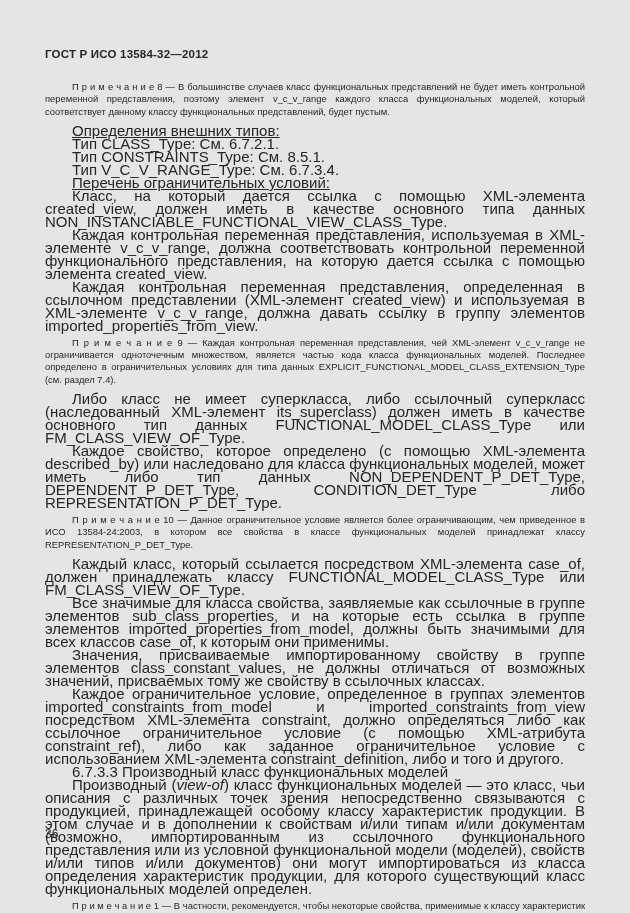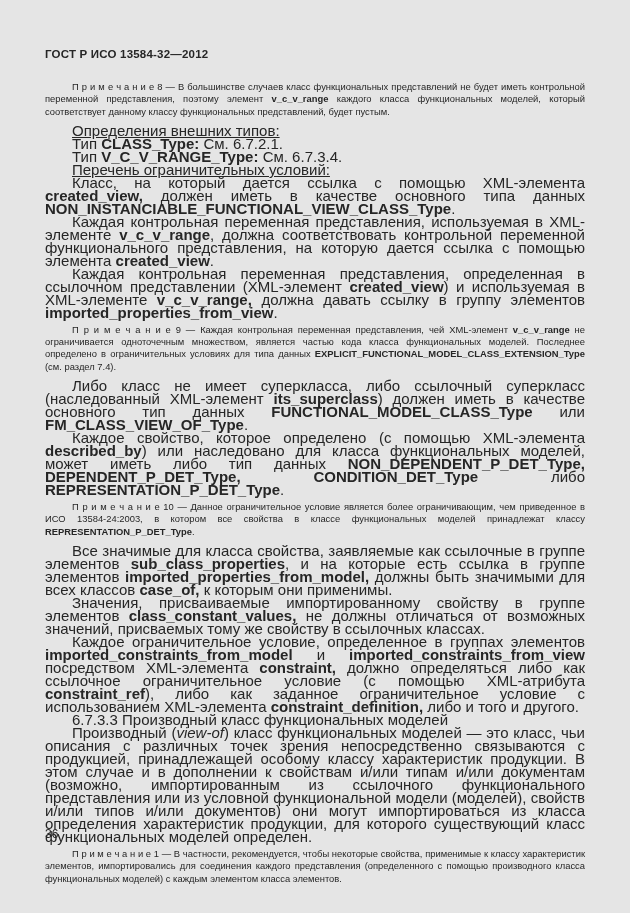--- a/index.html
+++ b/index.html
@@ -38,49 +38,51 @@
     -webkit-hyphens: manual;
   }
   p.para.note {
     font-size: 9.4px;
     line-height: 12.3px;
     margin: 5px 0 6px 0;
   }
   p.para.line {
     text-align: left;
   }
-  span.b { font-weight: 700; }
+  span.b { font-weight: 400; }
   span.i { font-style: italic; }
   span.u { text-decoration: underline; }
   .page-number {
     position: absolute;
     left: 45px;
     top: 827px;
     font-size: 12px;
   }
 </style>
 </head>
 <body>
 
 <div class="page">
   <div class="content">
     <div class="doc-header">ГОСТ Р ИСО 13584-32—2012</div>
     <div>
         <p class="para note"><span>П р и м е ч а н и е 8 — В большинстве случаев класс функциональных представлений не будет иметь конт­рольной переменной представления, поэтому элемент </span><span class="b">v_c_v_range</span><span> каждого класса функциональных моделей, который соответствует данному классу функциональных представлений, будет пустым.</span></p>
         <p class="para line"><span class="u">Определения внешних типов:</span></p>
         <p class="para line"><span>Тип </span><span class="b">CLASS_Type:</span><span> См. 6.7.2.1.</span></p>
+        <p class="para line"><span>Тип </span><span class="b">CONSTRAINTS_Type:</span><span> См. 8.5.1.</span></p>
         <p class="para line"><span>Тип </span><span class="b">V_C_V_RANGE_Type:</span><span> См. 6.7.3.4.</span></p>
         <p class="para line"><span class="u">Перечень ограничительных условий:</span></p>
         <p class="para body"><span>Класс, на который дается ссылка с помощью XML-элемента </span><span class="b">created_view,</span><span> должен иметь в качестве основного типа данных </span><span class="b">NON_INSTANCIABLE_FUNCTIONAL_VIEW_CLASS_Type</span><span>.</span></p>
         <p class="para body"><span>Каждая контрольная переменная представления, используемая в XML-элементе </span><span class="b">v_c_v_range</span><span>, долж­на соответствовать контрольной переменной функционального представления, на которую дается ссылка с помощью элемента </span><span class="b">created_view</span><span>.</span></p>
         <p class="para body"><span>Каждая контрольная переменная представления, определенная в ссылочном представлении (XML-эле­мент </span><span class="b">created_view</span><span>) и используемая в XML-элементе </span><span class="b">v_c_v_range,</span><span> должна давать ссылку в группу эле­ментов </span><span class="b">imported_properties_from_view</span><span>.</span></p>
         <p class="para note"><span>П р и м е ч а н и е 9 — Каждая контрольная переменная представления, чей XML-элемент </span><span class="b">v_c_v_range</span><span> не ограничивается одноточечным множеством, является частью кода класса функциональных моделей. Последнее определено в ограничительных условиях для типа данных </span><span class="b">EXPLICIT_FUNCTIONAL_MODEL_CLASS_EXTENSION_Type</span><span> (см. раздел 7.4).</span></p>
         <p class="para body"><span>Либо класс не имеет суперкласса, либо ссылочный суперкласс (наследованный XML-элемент </span><span class="b">its_superclass</span><span>) должен иметь в качестве основного тип данных </span><span class="b">FUNCTIONAL_MODEL_CLASS_Type</span><span> или </span><span class="b">FM_CLASS_VIEW_OF_Type</span><span>.</span></p>
         <p class="para body"><span>Каждое свойство, которое определено (с помощью XML-элемента </span><span class="b">described_by</span><span>) или наследовано для класса функциональных моделей, может иметь либо тип данных </span><span class="b">NON_DEPENDENT_P_DET_Type, DEPENDENT_P_DET_Type, CONDITION_DET_Type</span><span> либо </span><span class="b">REPRESENTATION_P_DET_Type</span><span>.</span></p>
         <p class="para note"><span>П р и м е ч а н и е 10 — Данное ограничительное условие является более ограничивающим, чем приведен­ное в ИСО 13584-24:2003, в котором все свойства в классе функциональных моделей принадлежат классу </span><span class="b">REPRESENTATION_P_DET_Type</span><span>.</span></p>
+        <p class="para body"><span>Каждый класс, который ссылается посредством XML-элемента </span><span class="b">case_of,</span><span> должен принадлежать клас­су </span><span class="b">FUNCTIONAL_MODEL_CLASS_Type</span><span> или </span><span class="b">FM_CLASS_VIEW_OF_Type</span><span>.</span></p>
         <p class="para body"><span>Все значимые для класса свойства, заявляемые как ссылочные в группе элементов </span><span class="b">sub_class_properties</span><span>, и на которые есть ссылка в группе элементов </span><span class="b">imported_properties_from_model,</span><span> должны быть значимыми для всех классов </span><span class="b">case_of,</span><span> к которым они применимы.</span></p>
         <p class="para body"><span>Значения, присваиваемые импортированному свойству в группе элементов </span><span class="b">class_constant_values,</span><span> не должны отличаться от возможных значений, присваемых тому же свойству в ссылочных классах.</span></p>
         <p class="para body"><span>Каждое ограничительное условие, определенное в группах элементов </span><span class="b">imported_constraints_from_model</span><span> и </span><span class="b">imported_constraints_from_view</span><span> посредством XML-элемента </span><span class="b">constraint,</span><span> должно определяться либо как ссылочное ограничительное условие (с помощью XML-атрибута </span><span class="b">constraint_ref</span><span>), либо как заданное ограни­чительное условие с использованием XML-элемента </span><span class="b">constraint_definition,</span><span> либо и того и другого.</span></p>
         <p class="para line"><span>6.7.3.3 Производный класс функциональных моделей</span></p>
         <p class="para body"><span>Производный (</span><span class="i">view-of</span><span>) класс функциональных моделей — это класс, чьи описания с различных точек зрения непосредственно связываются с продукцией, принадлежащей особому классу характеристик про­дукции. В этом случае и в дополнении к свойствам и/или типам и/или документам (возможно, импортиро­ванным из ссылочного функционального представления или из условной функциональной модели (моде­лей), свойств и/или типов и/или документов) они могут импортироваться из класса определения характери­стик продукции, для которого существующий класс функциональных моделей определен.</span></p>
         <p class="para note"><span>П р и м е ч а н и е 1 — В частности, рекомендуется, чтобы некоторые свойства, применимые к классу харак­теристик элементов, импортировались для соединения каждого представления (определенного с помощью про­изводного класса функциональных моделей) с каждым элементом класса элементов.</span></p>
       </div>
   </div>
   <div class="page-number">36</div>
 </div>

